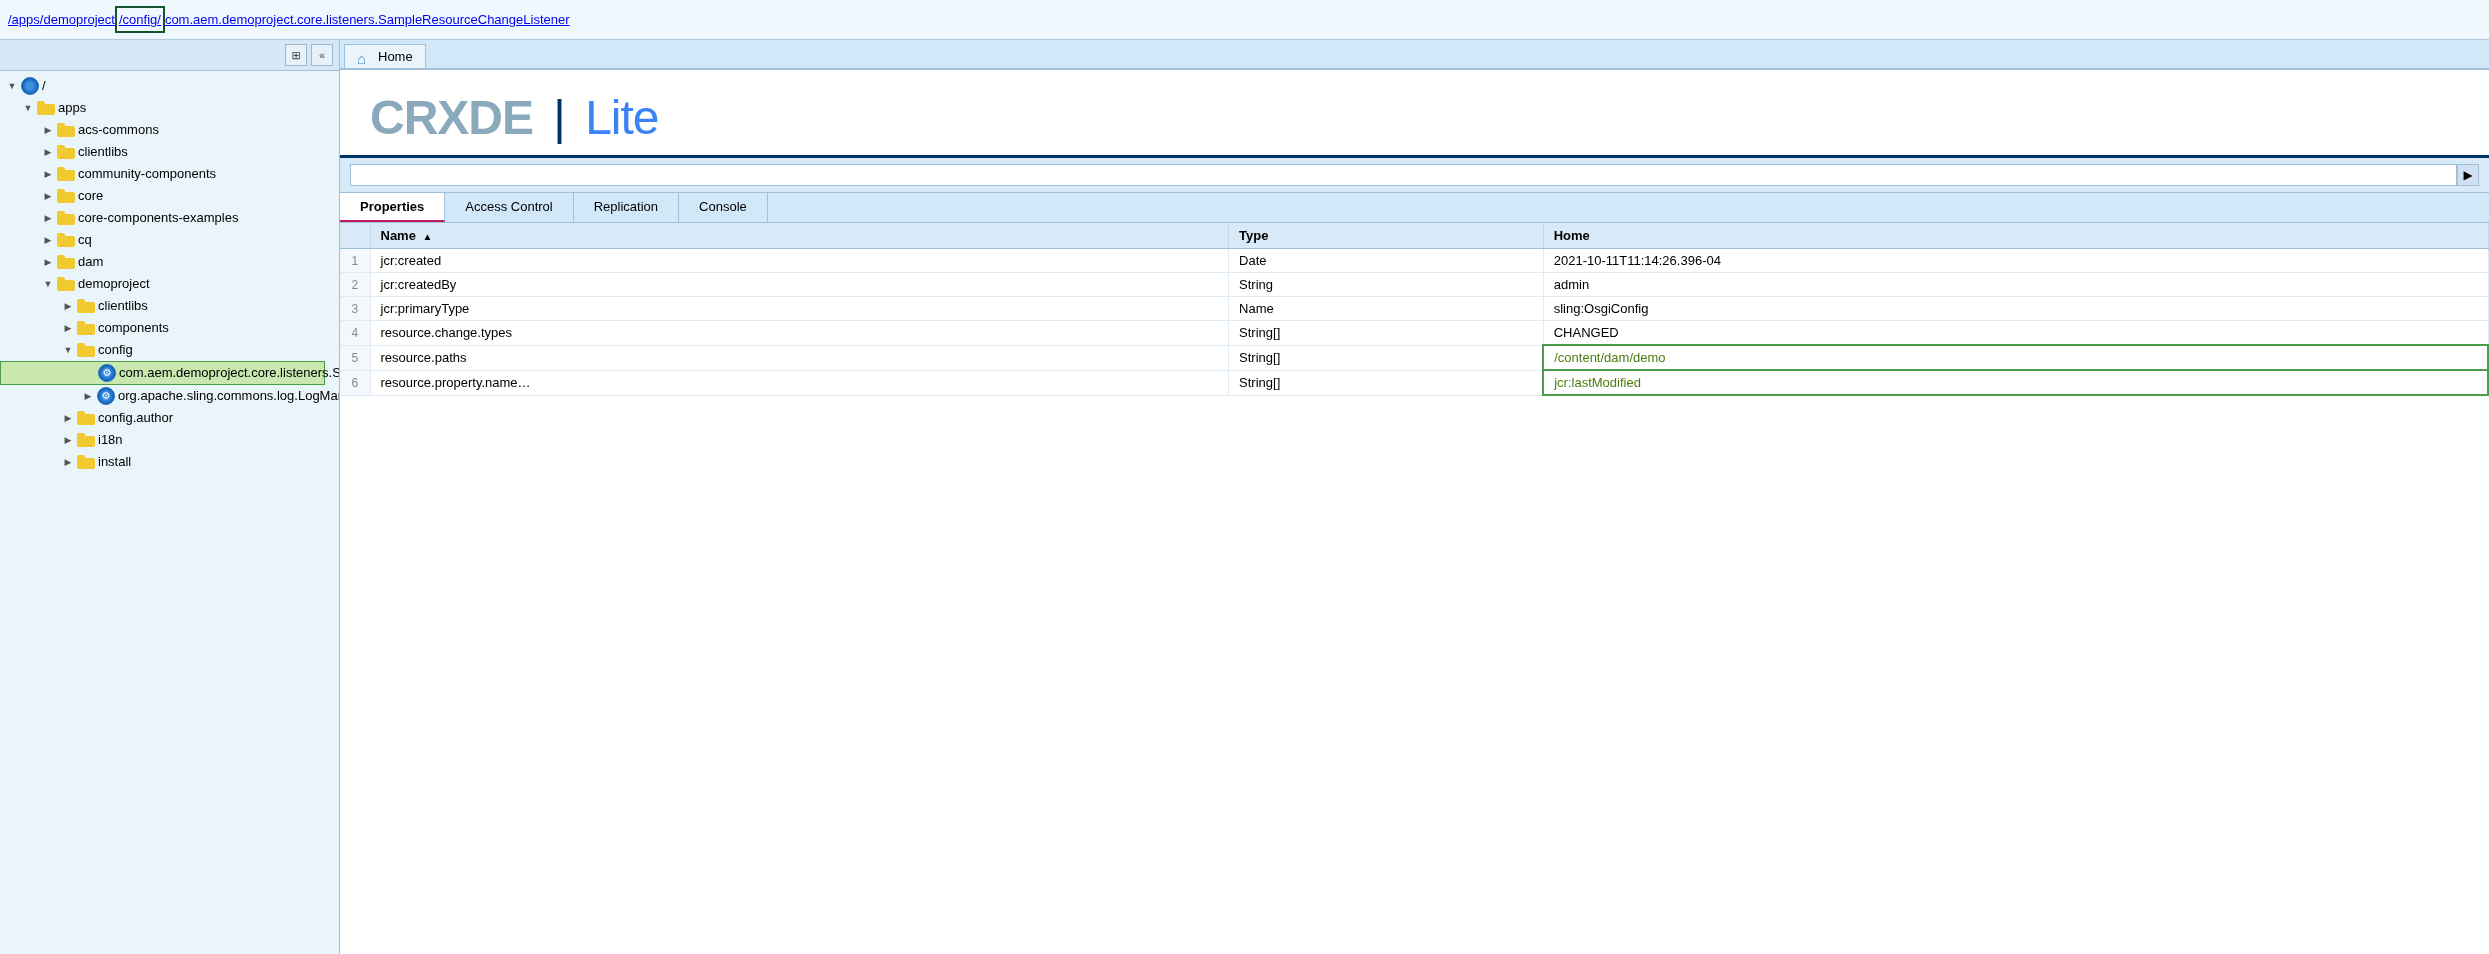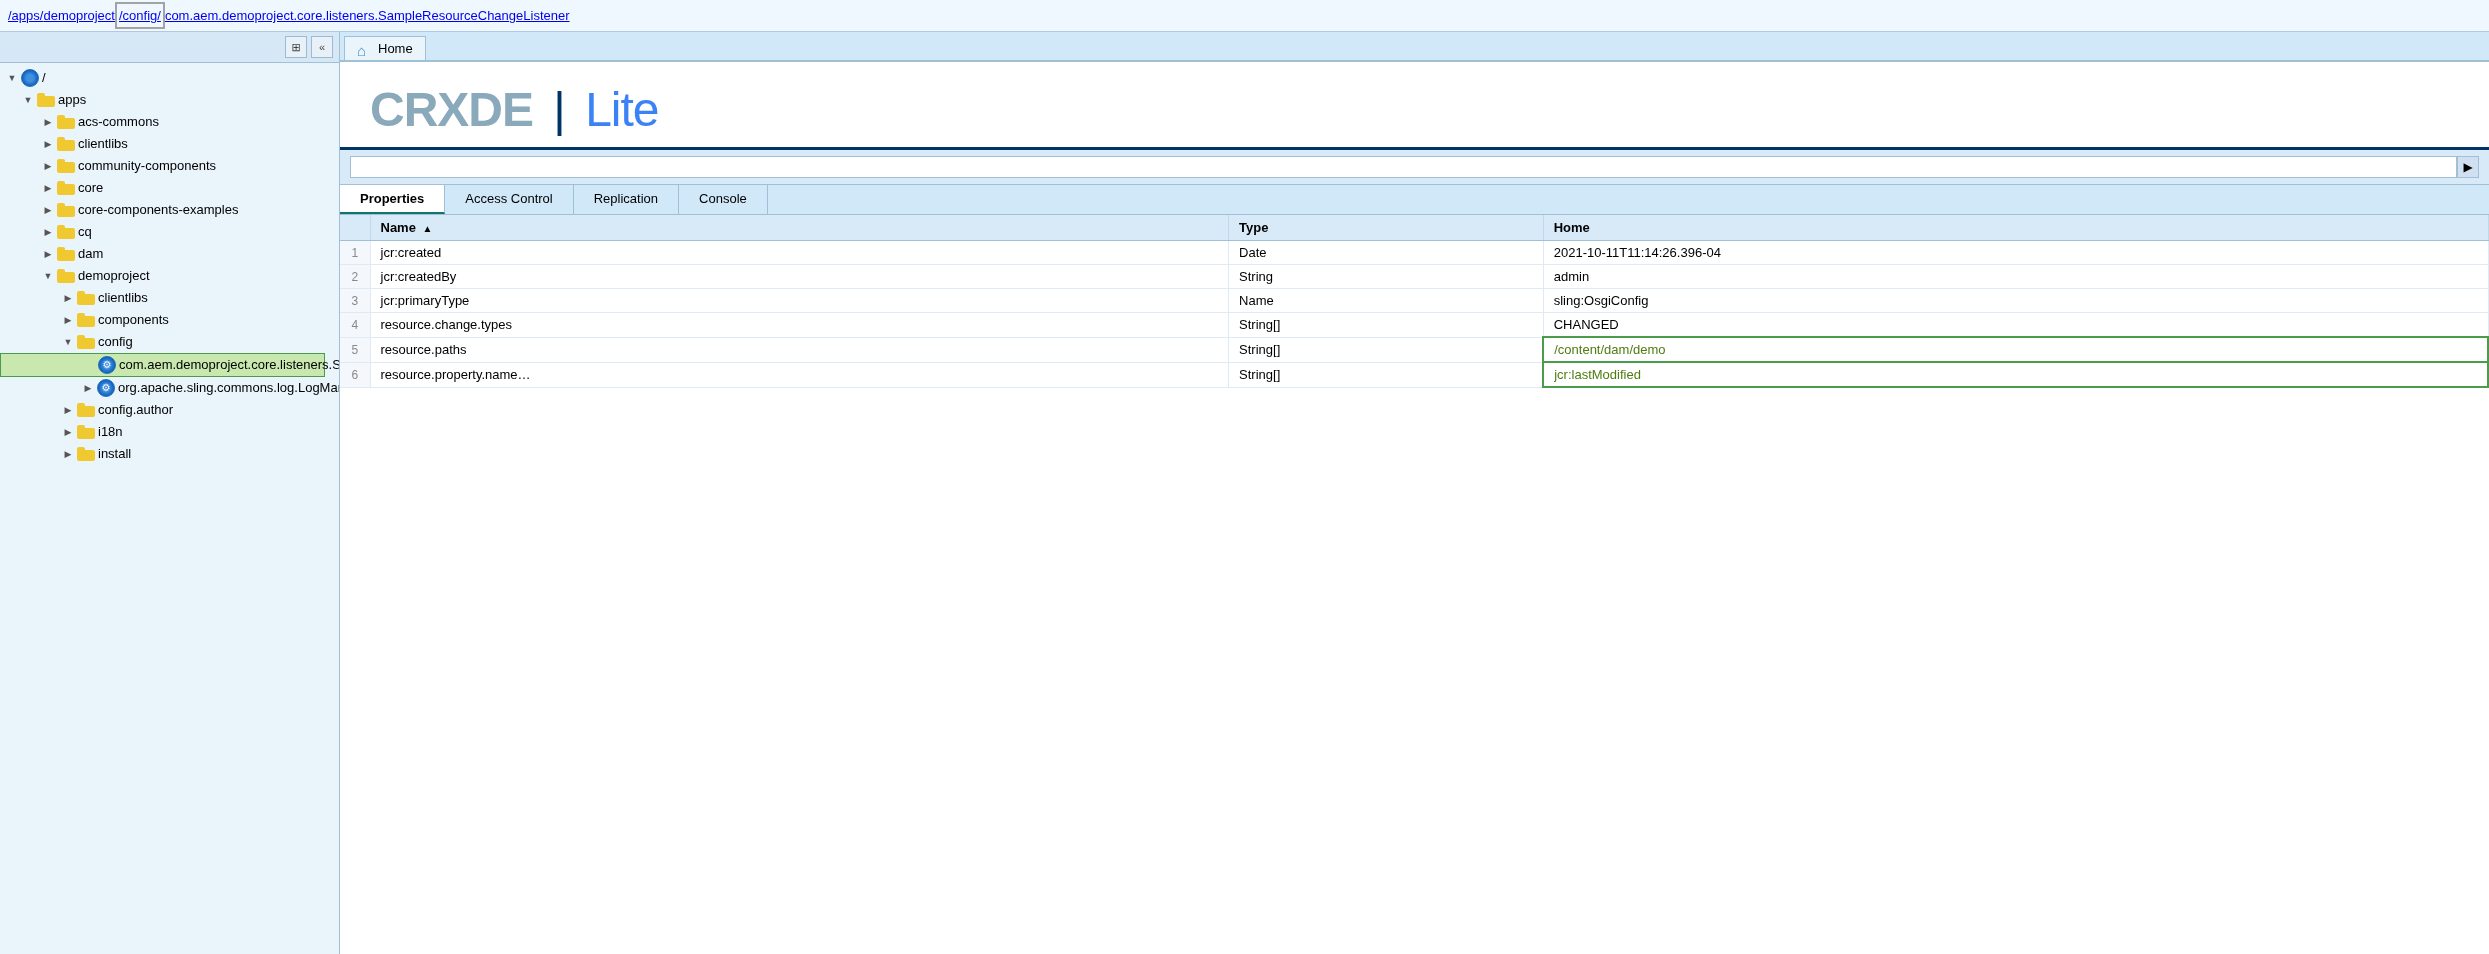--- a/index.html
+++ b/index.html
@@ -5,26 +5,26 @@
     * { box-sizing: border-box; margin: 0; padding: 0; }
     body { font-family: Arial, sans-serif; font-size: 13px; background: #d6e4f0; overflow: hidden; }
 
     
     .address-bar {
       background: #f0f8ff;
       border-bottom: 1px solid #b0c8e0;
       padding: 4px 8px;
       display: flex;
       align-items: center;
-      height: 32px;
+      height: 40px;
       font-size: 13px;
       color: #000;
     }
     .address-bar span.path-segment { color: #0000ee; text-decoration: underline; cursor: pointer; }
-    .address-bar span.path-segment.highlighted { border: 2px solid #a3a3a3; padding: 4px 2px; }
+    .address-bar span.path-segment.highlighted { border: 2px solid #14532d; padding: 4px 2px; }
 
     
     .main-layout {
       display: flex;
       height: calc(100vh - 28px);
       background: #cde0f0;
     }
 
     
     .left-panel {
@@ -265,21 +265,21 @@
     .props-tab {
       padding: 6px 20px;
       cursor: pointer;
       font-size: 13px;
       border-right: 1px solid #a0c0d8;
       color: #000000;
     }
     .props-tab.active {
       background: white;
       font-weight: bold;
-      border-bottom: 2px solid #0f766e;
+      border-bottom: 2px solid #be185d;
       color: #000;
     }
 
     
     .props-table {
       flex: 1;
       overflow-y: auto;
       background: white;
     }
 

